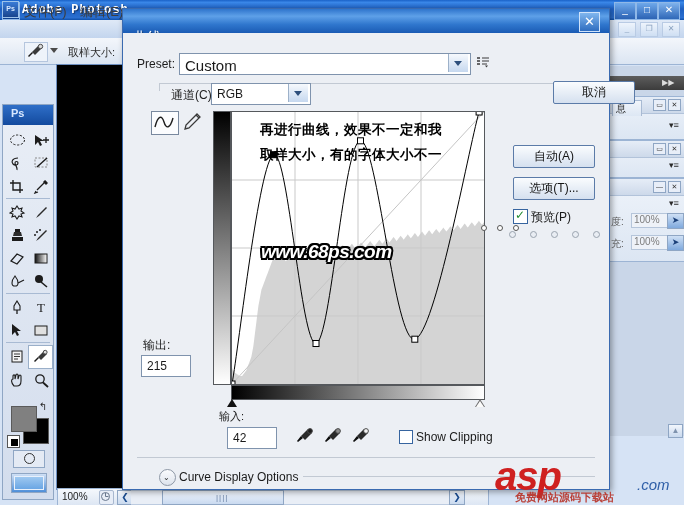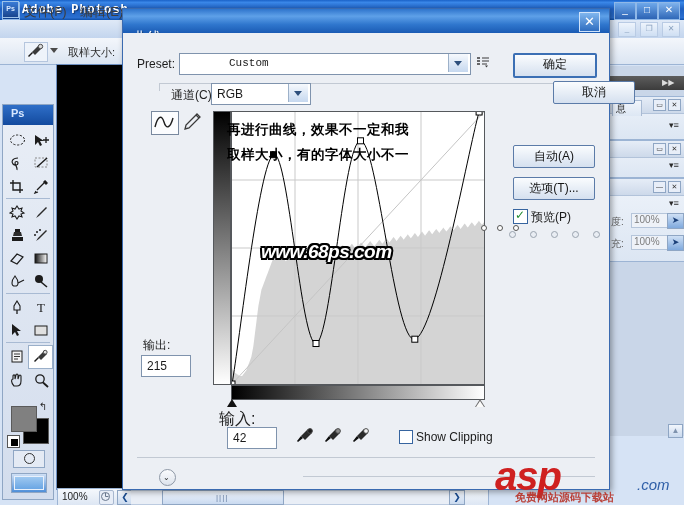--- a/index.html
+++ b/index.html
@@ -103,22 +103,22 @@
   #dlg-title{left:10px;top:20px;color:#ffffff;font-weight:normal;font-size:14px;
     text-shadow:1px 1px 1px rgba(0,0,0,.5);}
   #dlg-close{left:456px;top:3px;width:19px;height:18px;
     background:linear-gradient(to bottom,#7fb6ee,#2e6dc0);border:1px solid #cfe3fb;color:#fff;
     font-size:13px;font-weight:bold;text-align:center;line-height:17px;}
   #dlg-body{left:0;top:24px;width:486px;height:456px;background:#eceff4;}
 
   
   #preset-label{left:14px;top:24px;font-size:12px;color:#1d1d1d;}
   #preset-select{left:56px;top:20px;width:290px;height:20px;background:#ffffff;border:1px solid #7f93ad;}
-  #preset-value{left:62px;top:24px;font-size:11px;color:#1a1a1a;
-    font-family:Liberation Mono, monospace;margin-left:44px;}
+  #preset-value{left:62px;top:24px;font-size:15px;color:#1a1a1a;
+    font-family:Liberation Sans, sans-serif;}
   #preset-arrow{left:325px;top:21px;width:19px;height:18px;
     background:linear-gradient(to bottom,#f6f9fd,#c6d8ef);border-left:1px solid #9db1c9;}
   #preset-arrow i{position:absolute;left:5px;top:7px;width:0;height:0;
     border-left:4px solid transparent;border-right:4px solid transparent;border-top:5px solid #2d4f7c;}
   #preset-menu-icon{left:354px;top:24px;width:12px;height:11px;}
 
   
   #chan-group{left:36px;top:50px;width:434px;height:2px;border-top:1px solid #c2c9d3;}
   #chan-group-l{left:36px;top:50px;width:1px;height:8px;background:#c2c9d3;}
   #chan-label{left:48px;top:54px;font-size:12px;color:#1d1d1d;}
@@ -141,33 +141,33 @@
   #grad-h{left:18px;top:274px;width:252px;height:13px;
     background:linear-gradient(to right,#000000,#ffffff);border:1px solid #55585c;}
   #wp-tri{left:14px;top:288px;width:0;height:0;border-left:5px solid transparent;
     border-right:5px solid transparent;border-bottom:8px solid #111;}
   #bp-tri-o{left:262px;top:288px;width:0;height:0;border-left:5px solid transparent;
     border-right:5px solid transparent;border-bottom:8px solid #6d6d6d;}
   #bp-tri-i{left:263px;top:290px;width:0;height:0;border-left:4px solid transparent;
     border-right:4px solid transparent;border-bottom:6px solid #fbfbfb;}
 
   
-  #overlay-text{left:104px;top:84px;width:248px;}
+  #overlay-text{left:104px;top:84px;width:248px;text-align:center;}
   .ol-line{color:#000;font-size:13.5px;font-weight:bold;letter-spacing:.5px;line-height:25px;white-space:nowrap;}
   #watermark68{left:138px;top:208px;color:#ffffff;font-size:19px;font-weight:bold;font-style:italic;
     letter-spacing:-.5px;
     text-shadow:-1.6px -1.6px 0 #000,1.6px -1.6px 0 #000,-1.6px 1.6px 0 #000,1.6px 1.6px 0 #000,
       0 -2px 0 #000,0 2px 0 #000,-2px 0 0 #000,2px 0 0 #000;}
   .ol-dot{width:4px;height:4px;border:1px solid #555;border-radius:50%;background:#fff;}
 
   
   #out-label{left:20px;top:304px;font-size:12px;color:#1d1d1d;}
   #out-box{left:18px;top:322px;width:48px;height:20px;background:#ffffff;border:1px solid #7f93ad;}
   #out-val{left:24px;top:326px;font-size:12px;color:#1a1a1a;}
-  #in-label{left:96px;top:376px;font-size:16px;color:#1d1d1d;}
+  #in-label{left:96px;top:376px;font-size:11px;color:#1d1d1d;}
   #in-box{left:104px;top:394px;width:48px;height:20px;background:#ffffff;border:1px solid #7f93ad;}
   #in-val{left:110px;top:398px;font-size:12px;color:#1a1a1a;}
   .eyedrop{top:394px;width:20px;height:20px;}
   #ed1{left:172px;} #ed2{left:200px;} #ed3{left:228px;}
   #clip-chk{left:276px;top:397px;width:12px;height:12px;background:#ffffff;border:1px solid #36649f;}
   #clip-label{left:293px;top:397px;font-size:12px;color:#1a1a1a;white-space:nowrap;}
 
   
   #cdo-sep{left:14px;top:424px;width:458px;height:1px;background:#c2c9d3;}
   #cdo-arrow{left:36px;top:436px;width:15px;height:15px;border:1px solid #8e98a6;border-radius:50%;
@@ -553,23 +553,23 @@
         </svg>
       </div>
 
       <div class="abs" id="clip-chk"></div>
       <div class="abs" id="clip-label">Show Clipping</div>
 
       <div class="abs" id="cdo-sep"></div>
       <div class="abs" id="cdo-arrow">
         <i>⌄</i>
       </div>
+      <div class="abs" id="cdo-label">Curve Display Options</div>
       <div class="abs" id="cdo-rule"></div>
 
-      <div class="abs dbtn primary" id="btn-ok">确定</div>
       <div class="abs dbtn" id="btn-cancel">取消</div>
       <div class="abs dbtn" id="btn-auto">自动(A)</div>
       <div class="abs dbtn" id="btn-options">选项(T)...</div>
 
       <div class="abs" id="prev-chk">
         <i>✓</i>
       </div>
       <div class="abs" id="prev-label">预览(P)</div>
       <div class="abs" id="dot-row">
           <span class="drow-dot" style="left: 0px;"></span>

